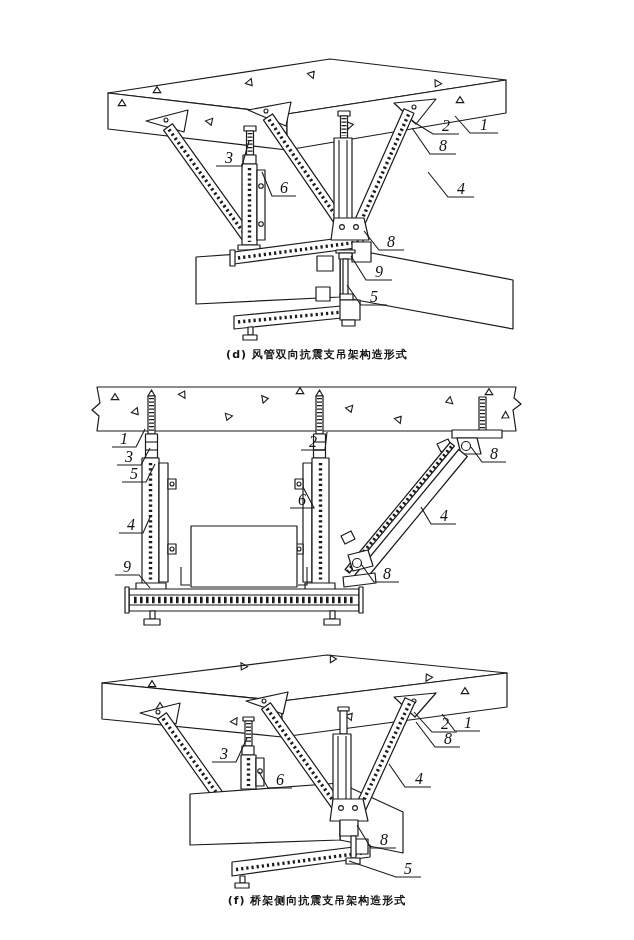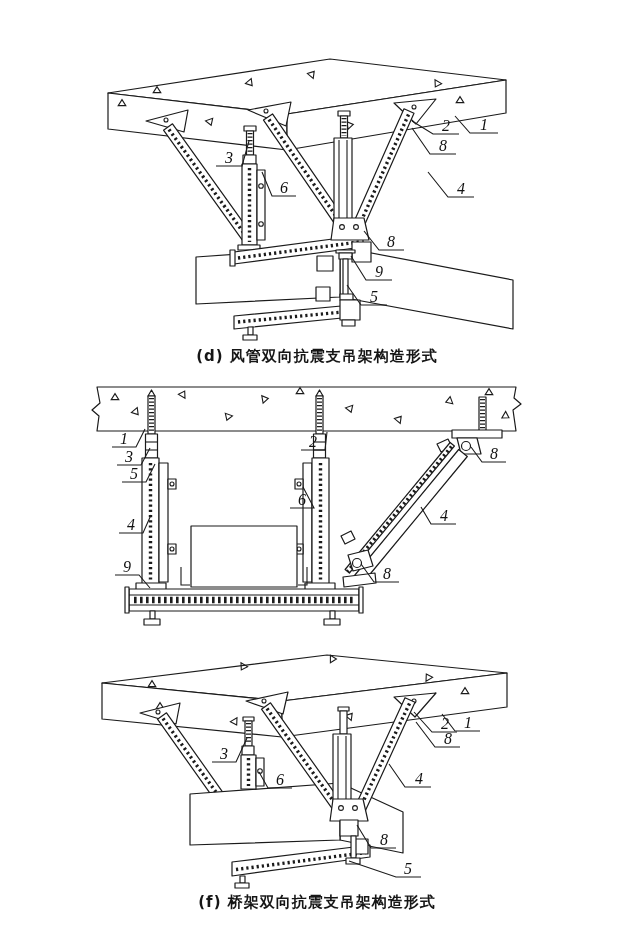--- a/index.html
+++ b/index.html
@@ -3,21 +3,21 @@
 <meta charset="utf-8">
 <style>
   html,body{margin:0;padding:0;background:#e8e8e8;}
   .page{
     position:relative;width:634px;height:940px;background:#ffffff;
     font-family:"DejaVu Sans","Liberation Sans",sans-serif;overflow:hidden;
   }
   .fig{position:absolute;left:0;}
   .caption{
     position:absolute;left:0;width:634px;text-align:center;
-    font-size:15px;font-weight:600;letter-spacing:1px;color:#161616;
+    font-size:11px;font-weight:600;letter-spacing:1px;color:#161616;
     font-family:"DejaVu Sans","Liberation Sans",sans-serif;
   }
   
   .outline{fill:#ffffff;stroke:#1b1b1b;stroke-width:1.2;stroke-linejoin:round;}
   .ln{fill:none;stroke:#1b1b1b;stroke-width:1.1;}
   .perf{fill:none;stroke:#1b1b1b;stroke-width:3.4;stroke-dasharray:2.2 3;}
   .perfH{fill:none;stroke:#1b1b1b;stroke-width:6.5;stroke-dasharray:2.6 3.4;}
   .ticks{fill:none;stroke:#1b1b1b;stroke-width:5;stroke-dasharray:1.3 2.2;}
   .leader{fill:none;stroke:#1b1b1b;stroke-width:1.1;}
   .num{font:italic 16px "Liberation Serif","DejaVu Serif",serif;fill:#111;text-anchor:middle;}
@@ -416,15 +416,15 @@
       <g>
           <polyline class="leader" points="357,825 371,848 396,848"></polyline>
           <text class="num" x="384" y="845">8</text>
         </g>
       <g>
           <polyline class="leader" points="349,861 396,877 421,877"></polyline>
           <text class="num" x="408" y="874">5</text>
         </g>
     </g>
   </svg>
-  <div class="caption" style="top:893px">(f) 桥架双向抗震支吊架构造形式</div>
+  <div class="caption" style="top:893px">(f) 桥架侧向抗震支吊架构造形式</div>
 
 </div>
 
 </body></html>

